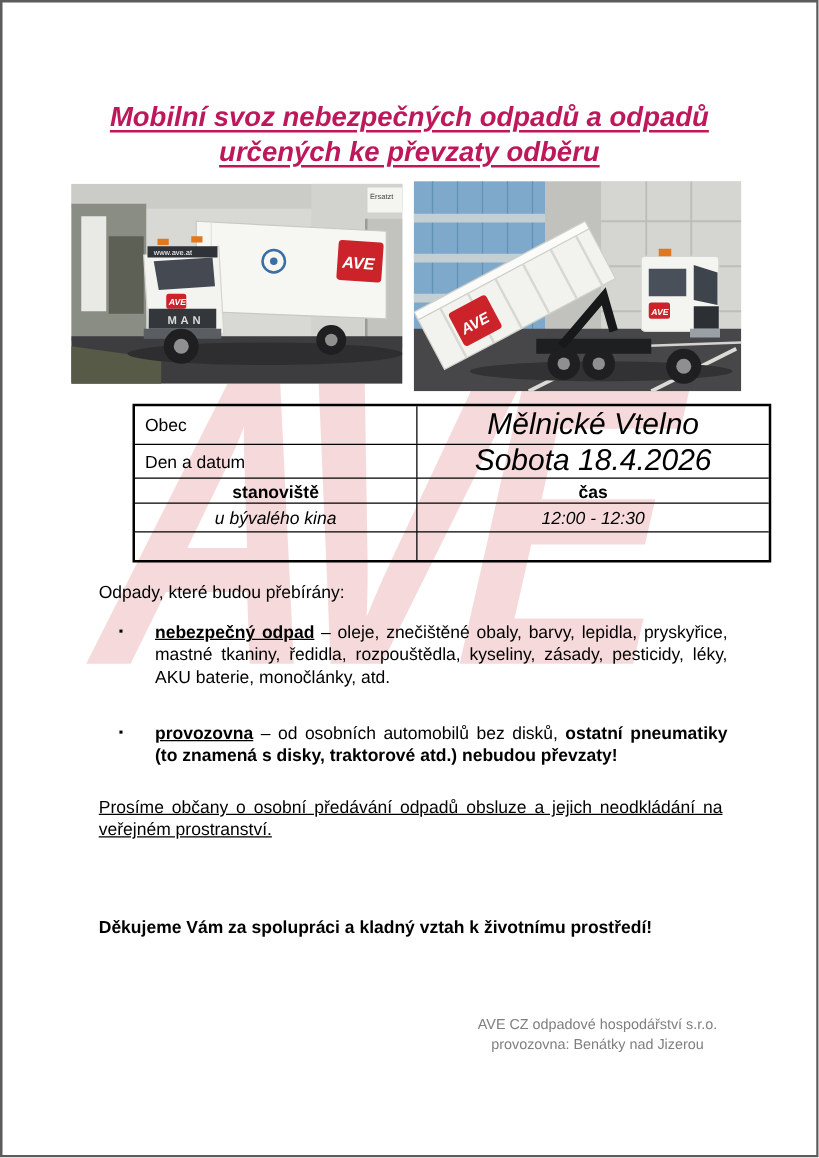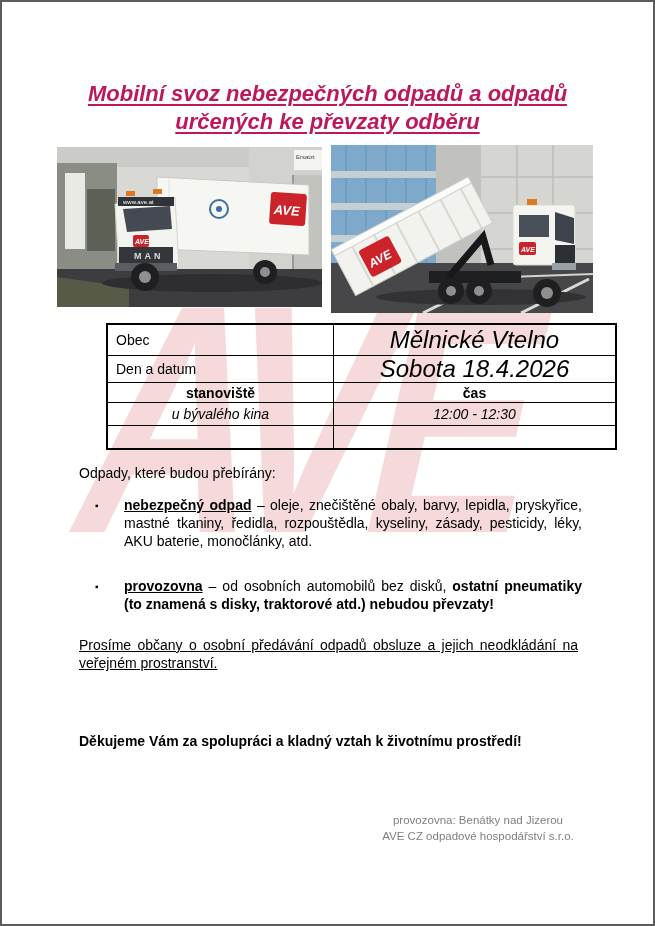--- a/index.html
+++ b/index.html
@@ -211,16 +211,16 @@
   <div class="layer para bullet b2">
     <span class="bmark">▪</span>
     <div class="btext"><span class="bold-ul">provozovna</span><span> – </span><span>od osobních automobilů bez disků, </span><b>ostatní pneumatiky (to znamená s disky, traktorové atd.) nebudou převzaty!</b></div>
   </div>
 
   <div class="layer para request">Prosíme občany o osobní předávání odpadů obsluze a jejich neodkládání na veřejném prostranství.</div>
 
   <div class="layer para thanks">Děkujeme Vám za spolupráci a kladný vztah k životnímu prostředí!</div>
 
   <div class="layer footer">
+    <div>AVE CZ odpadové hospodářství s.r.o.</div>
     <div>provozovna: Benátky nad Jizerou</div>
-    <div>AVE CZ odpadové hospodářství s.r.o.</div>
   </div>
 </div>
 
 </body></html>

